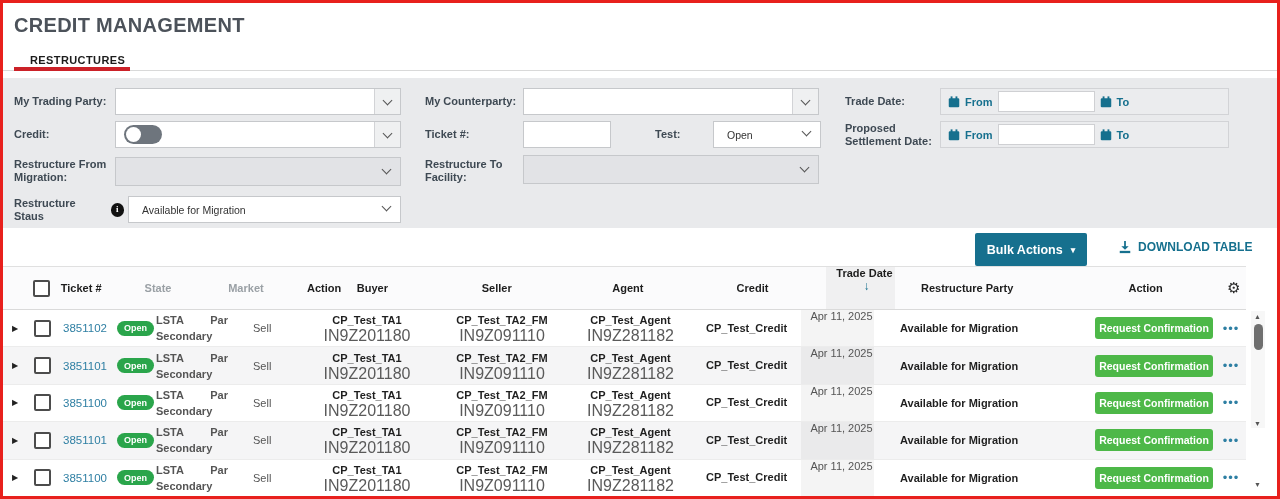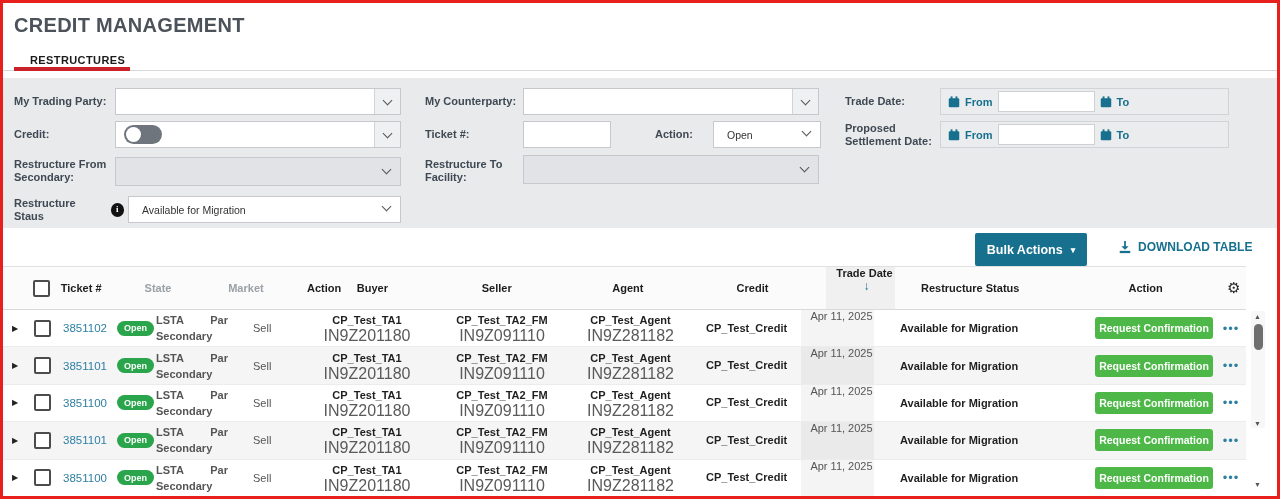--- a/index.html
+++ b/index.html
@@ -208,21 +208,21 @@
   <div class="sel" style="left:115px; top:43px; width:286px; height:27px;">
     <div class="toggle"></div>
     <div class="chev-zone">
         <i class="chevron"></i>
       </div>
   </div>
 
   <label class="flabel" style="left:425px; top:43px; width:96px; height:27px;">Ticket #:</label>
   <input class="tinput" style="left: 523px; top: 43px; width: 88px; height: 27px;" value="">
 
-  <label class="flabel" style="left:655px; top:43px; width:50px; height:27px;">Action:</label>
+  <label class="flabel" style="left:655px; top:43px; width:50px; height:27px;">Test:</label>
   <div class="sel" style="left:713px; top:43px; width:108px; height:27px;">
     <span class="sel-text">Open</span>
     <i class="chevron chev-plain"></i>
   </div>
 
   <label class="flabel" style="left:845px; top:40px; width:95px; height:33px;">Proposed Settlement Date:</label>
   <div class="daterange" style="left:940px; top:43px; width:289px;">
     <svg class="cal" viewBox="0 0 16 16" fill="#16708e">
         <rect x="1" y="3" width="14" height="12" rx="1.5"></rect>
         <rect x="3.5" y="0.5" width="2.5" height="4"></rect>
@@ -231,21 +231,21 @@
     <span class="dr-label">From</span>
     <div class="dr-white"></div>
     <svg class="cal" viewBox="0 0 16 16" fill="#16708e">
         <rect x="1" y="3" width="14" height="12" rx="1.5"></rect>
         <rect x="3.5" y="0.5" width="2.5" height="4"></rect>
         <rect x="10" y="0.5" width="2.5" height="4"></rect>
       </svg>
     <span class="dr-label">To</span>
   </div>
 
-  <label class="flabel" style="left:14px; top:76px; width:95px; height:33px;">Restructure From Secondary:</label>
+  <label class="flabel" style="left:14px; top:76px; width:95px; height:33px;">Restructure From Migration:</label>
   <div class="sel disabled" style="left:115px; top:79px; width:286px; height:29px;">
     <i class="chevron chev-plain" style="top:11px;"></i>
   </div>
 
   <label class="flabel" style="left:425px; top:76px; width:95px; height:33px;">Restructure To Facility:</label>
   <div class="sel disabled" style="left:523px; top:77px; width:296px; height:29px;">
     <i class="chevron chev-plain" style="top:11px;"></i>
   </div>
 
   <label class="flabel" style="left:14px; top:118px; width:110px; height:27px;">
@@ -284,21 +284,21 @@
     <div class="c c-market th gray" style="padding-left:14px;">Market</div>
     <div class="c c-action th">Action</div>
     <div class="c c-buyer th">Buyer</div>
     <div class="c c-seller th">Seller</div>
     <div class="c c-agent th">Agent</div>
     <div class="c c-credit th">Credit</div>
     <div class="c c-tradedate th">
       <span>Trade Date</span>
       <span class="sort-arrow">↓</span>
     </div>
-    <div class="c c-status th">Restructure Status</div>
+    <div class="c c-status th">Restructure Party</div>
     <div class="c c-actbtn th" style="padding-left:28px;">Action</div>
     <div class="c c-more">
         <span class="gear">⚙</span>
       </div>
   </div>
   <div id="tbody">
       <div class="trow">
     <div class="c c-exp">
           <span class="expander">▶</span>
         </div>

